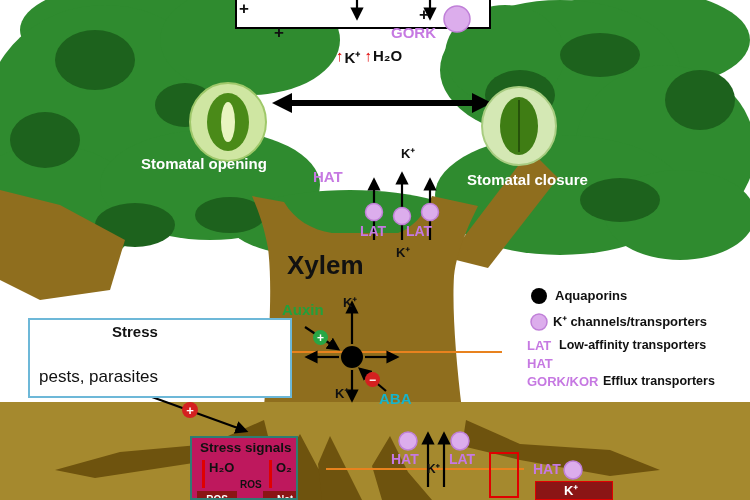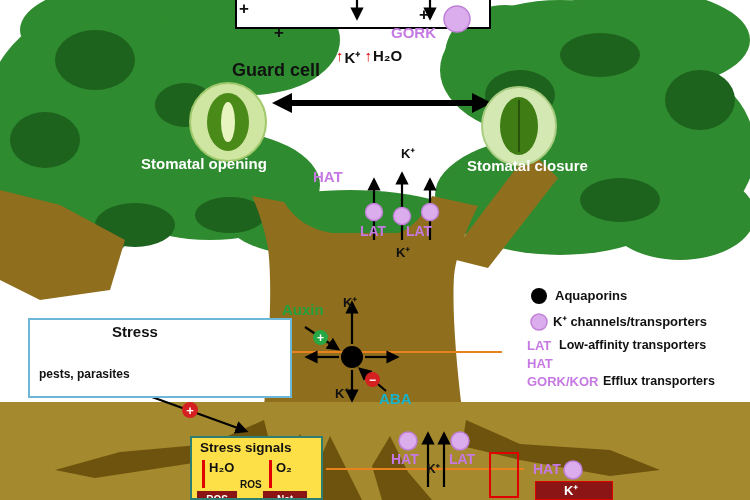--- a/index.html
+++ b/index.html
@@ -142,25 +142,25 @@
   <span class="t" style="left:419px;top:6px;font-size:17px;">+</span>
   <span class="t pink" style="left:391px;top:25px;font-size:15px;">GORK</span>
 
   <div class="flexrow" style="left:336px;top:47px;font-size:15px;font-weight:bold;">
     <span style="color:#e00000;">↑</span>
     <span style="color:#111;">K⁺</span>
     <span style="color:#e00000;margin-left:3px;">↑</span>
     <span style="color:#111;">H₂O</span>
   </div>
 
-  <span class="t" style="left:232px;top:61px;font-size:18px;">Guard cell</span>
 
   <span class="t white" style="left:141px;top:156px;font-size:15px;">Stomatal opening</span>
-  <span class="t white" style="left:467px;top:158px;font-size:15px;">Stomatal closure</span>
-
+  <span class="t white" style="left:467px;top:172px;font-size:15px;">Stomatal closure</span>
+
+  <span class="t" style="left:287px;top:252px;font-size:26px;">Xylem</span>
 
   <span class="t pink" style="left:313px;top:169px;font-size:15px;">HAT</span>
   <span class="t" style="left:401px;top:147px;font-size:13px;">K⁺</span>
   <span class="t pink" style="left:360px;top:224px;font-size:14px;">LAT</span>
   <span class="t pink" style="left:406px;top:224px;font-size:14px;">LAT</span>
   <span class="t" style="left:396px;top:246px;font-size:13px;">K⁺</span>
   <span class="t" style="left:282px;top:302px;font-size:15px;color:#22a03c;">Auxin</span>
   <span class="t" style="left:343px;top:296px;font-size:13px;">K⁺</span>
   <span class="t" style="left:335px;top:387px;font-size:13px;">K⁺</span>
   <span class="t" style="left:379px;top:391px;font-size:15px;color:#15b4cc;">ABA</span>
@@ -178,24 +178,24 @@
   <span class="t" style="left:555px;top:289px;font-size:13px;">Aquaporins</span>
   <span class="t" style="left:553px;top:315px;font-size:13px;">K⁺ channels/transporters</span>
   <span class="t pink" style="left:527px;top:339px;font-size:13px;">LAT</span>
   <span class="t" style="left:559px;top:339px;font-size:12.5px;">Low-affinity transporters</span>
   <span class="t pink" style="left:527px;top:357px;font-size:13px;">HAT</span>
   <span class="t pink" style="left:527px;top:375px;font-size:13px;">GORK/KOR</span>
   <span class="t" style="left:603px;top:375px;font-size:12.5px;">Efflux transporters</span>
 
   <div class="box" style="left:28px;top:318px;width:264px;height:80px;background:#fff;border:2px solid #6db8d8;">
     <span class="t" style="left:82px;top:4px;font-size:15px;">Stress</span>
-    <span class="t" style="left:9px;top:48px;font-size:12px;font-weight:700;">pests, parasites</span>
-  </div>
-
-  <div class="box" style="left:190px;top:436px;width:133px;height:64px;background:#fde047;border:2px solid #2e7d72;overflow:hidden;padding-left:39px;">
+    <span class="t" style="left:9px;top:48px;font-size:17px;font-weight:400;">pests, parasites</span>
+  </div>
+
+  <div class="box" style="left:190px;top:436px;width:108px;height:64px;background:#be185d;border:2px solid #2e7d72;overflow:hidden;padding-left:39px;">
     <span class="t" style="left:8px;top:3px;font-size:13.5px;">Stress signals</span>
     <div class="redline" style="left:10px;top:22px;height:28px;"></div>
     <span class="t" style="left:17px;top:23px;font-size:13px;">H₂O</span>
     <div class="redline" style="left:77px;top:22px;height:28px;"></div>
     <span class="t" style="left:84px;top:23px;font-size:13px;">O₂</span>
     <span class="t" style="left:48px;top:42px;font-size:10px;">ROS</span>
     <div class="drbox" style="left:5px;top:53px;width:40px;height:16px;">
       <span>ROS</span>
     </div>
     <div class="drbox" style="left:71px;top:53px;width:44px;height:16px;">

